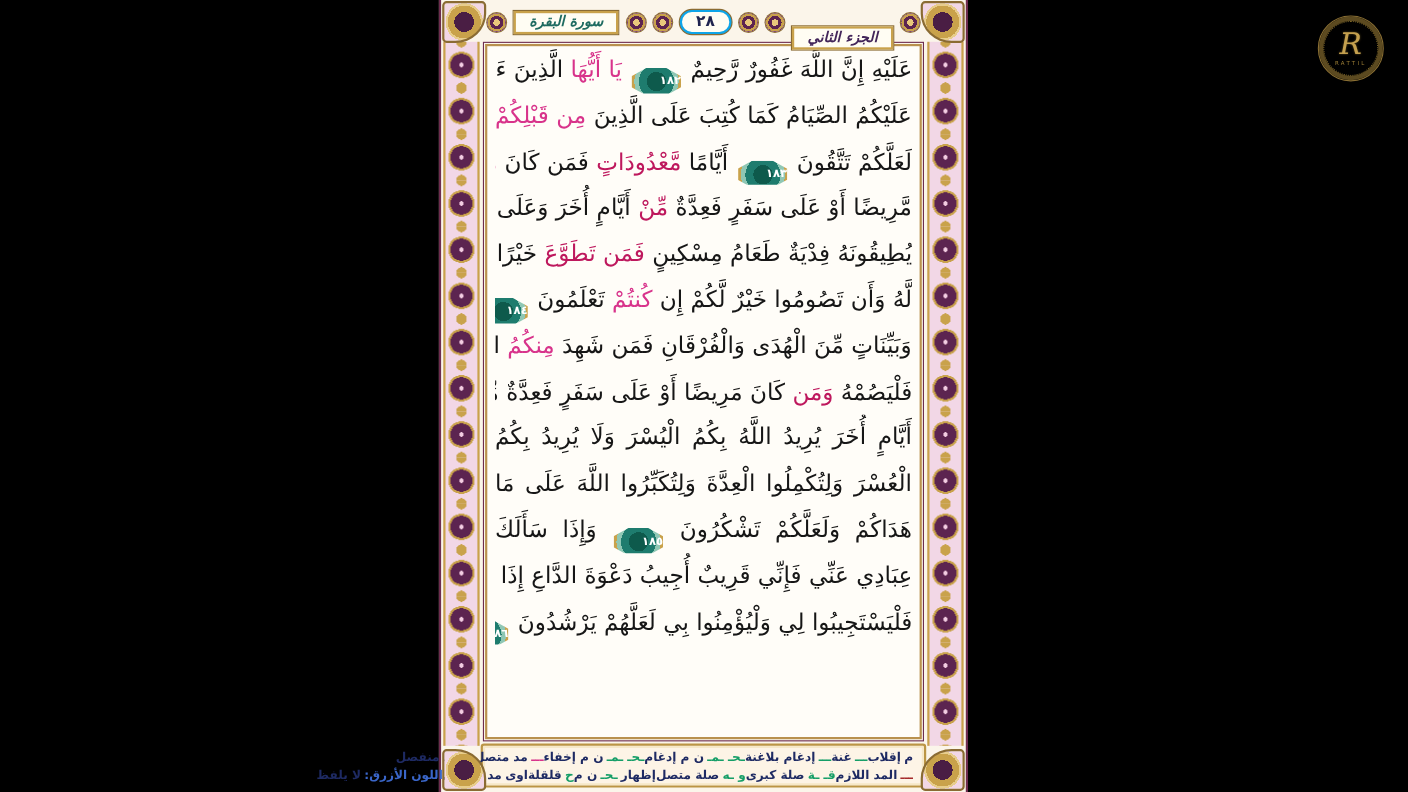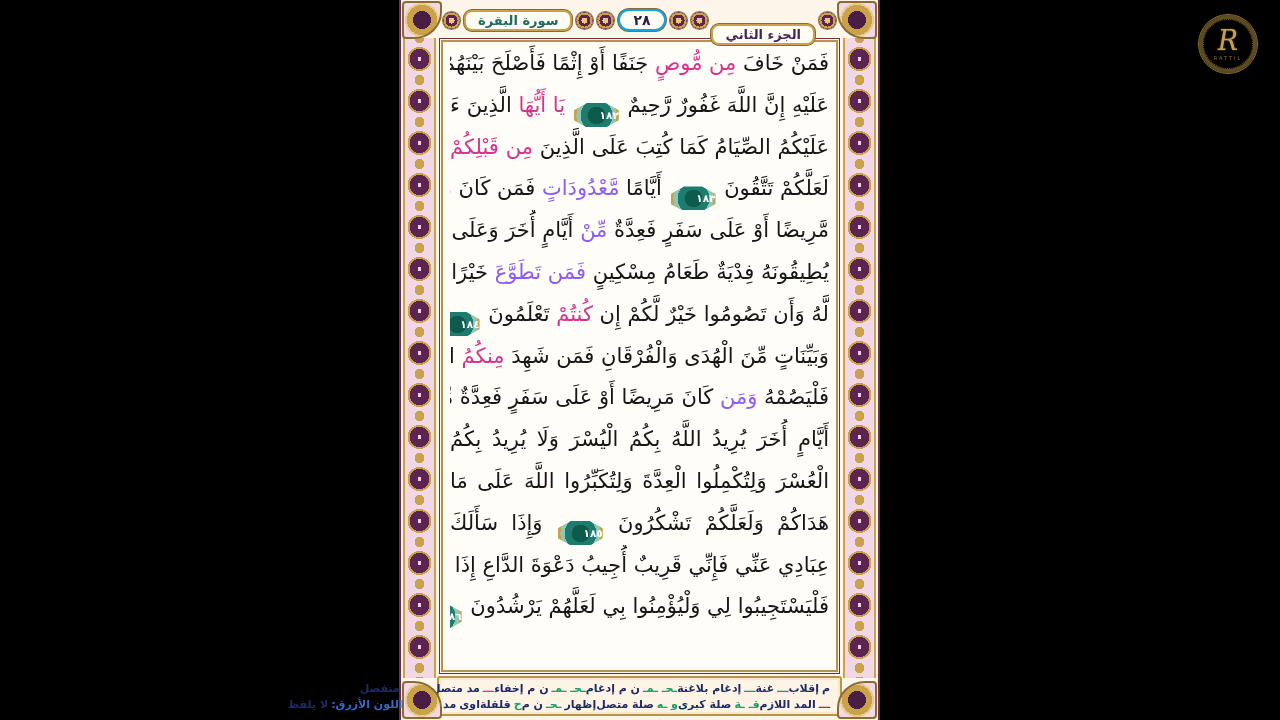--- a/index.html
+++ b/index.html
@@ -34,37 +34,37 @@
   .corner{position:absolute;width:40px;height:38px;background:radial-gradient(circle at 50% 50%,#4a1e44 0 9px,#c9a24b 9px 15px,#e7cd8d 15px 17px,#f2d7e6 17px);
           border:2px solid #8a6b33;box-sizing:border-box;z-index:4;}
   .corner.tl{left:1px;top:1px;border-radius:4px 4px 70% 4px;}
   .corner.tr{right:1px;top:1px;border-radius:4px 4px 4px 70%;}
   .corner.bl{left:1px;bottom:1px;border-radius:4px 70% 4px 4px;}
   .corner.br{right:1px;bottom:1px;border-radius:70% 4px 4px 4px;}
 
   
   .hdr{position:absolute;left:42px;right:42px;top:2px;height:36px;display:flex;direction:rtl;
        align-items:center;justify-content:space-between;z-index:3;}
-  .cartouche{background:#fffdf3;border:2px solid #c9a24b;border-radius:8px;box-shadow:0 0 0 1px #8a6b33;
-       padding:1px 12px;font-size:13px;font-weight:bold;white-space:nowrap;}
+  .cartouche{background:#fffdf3;border:2px solid #c9a24b;border-radius:0;box-shadow:0 0 0 1px #8a6b33;
+       padding:1px 12px;font-size:13px;font-weight:bold;white-space:nowrap;font-style:italic;}
   .cartouche.juz{color:#43265a;margin-top:28px;}
   .cartouche.surah{color:#1e6b60;}
   .lozenge{background:#fffdf3;border:2px solid #0ea5e9;box-shadow:0 0 0 1px #8a6b33;
        border-radius:50px;padding:1px 13px;font-size:14px;font-weight:bold;color:#20254f;}
   .rosette{width:17px;height:17px;border-radius:50%;
        background:radial-gradient(circle,#e9c87b 0 3px,#5c2450 3px 6px,#c9a24b 6px 8px,#7a3a63 8px);
        box-shadow:0 0 0 1px #8a6b33;}
 
   
   .text-area{position:absolute;left:40px;right:40px;top:40px;bottom:48px;background:#fffdf8;
        border:2px solid #b9914e;outline:1px solid #6d2c4e;outline-offset:1px;
        box-sizing:border-box;padding:1px 7px 0 7px;z-index:2;}
   .line{height:41.8px;line-height:41.8px;white-space:nowrap;overflow:hidden;direction:rtl;
        text-align:justify;text-align-last:justify;font-size:21px;color:#161616;font-weight:500;}
-  .c-m{color:#d8338b;} .c-g{color:#8b5cf6;}
+  .c-m{color:#d8338b;} .c-g{color:#be185d;}
   .vbadge{display:inline-block;width:45px;height:25px;vertical-align:-7px;margin:0 2px;
        clip-path:polygon(30% 0,70% 0,100% 30%,100% 70%,70% 100%,30% 100%,0 70%,0 30%);
        background:radial-gradient(circle,#0e5a4c 0 34%,#1e7c6e 34% 62%,#8fc7b4 62% 78%,#c9a24b 78%);}
   .vnum{display:block;width:25px;height:25px;line-height:25px;text-align:center;
        font-size:10.5px;color:#fff;font-weight:bold;direction:rtl;}
 
   
   .legend{position:absolute;left:36px;right:36px;bottom:4px;height:40px;box-sizing:border-box;
        background:#fdf4e6;border:2px solid #bb9545;border-radius:3px;
        box-shadow:0 0 0 2px #f6e8c8 inset;direction:rtl;padding:2px 10px;z-index:3;
@@ -102,21 +102,20 @@
       <span class="rosette"></span>
       <span class="lozenge">٢٨</span>
       <span class="rosette"></span>
       <span class="rosette"></span>
       <span class="cartouche surah">سورة البقرة</span>
       <span class="rosette"></span>
     </div>
 
     <div class="text-area">
       <div>
-          <div class="line"><span>فَمَنْ خَافَ </span><span class="c-m">مِن مُّوصٍ</span><span> جَنَفًا أَوْ إِثْمًا فَأَصْلَحَ بَيْنَهُمْ </span></div>
           <div class="line"><span>عَلَيْهِ إِنَّ اللَّهَ غَفُورٌ رَّحِيمٌ </span><span class="vbadge"><span class="vnum">١٨٢</span></span><span> </span><span class="c-m">يَا أَيُّهَا</span><span> الَّذِينَ ءَامَنُوا كُتِبَ</span></div>
           <div class="line"><span>عَلَيْكُمُ الصِّيَامُ كَمَا كُتِبَ عَلَى الَّذِينَ </span><span class="c-m">مِن قَبْلِكُمْ</span></div>
           <div class="line"><span>لَعَلَّكُمْ تَتَّقُونَ </span><span class="vbadge"><span class="vnum">١٨٣</span></span><span> أَيَّامًا </span><span class="c-g">مَّعْدُودَاتٍ</span><span> فَمَن كَانَ </span><span class="c-m">مِنكُمْ</span></div>
           <div class="line"><span>مَّرِيضًا أَوْ عَلَى سَفَرٍ فَعِدَّةٌ </span><span class="c-g">مِّنْ</span><span> أَيَّامٍ أُخَرَ وَعَلَى الَّذِينَ</span></div>
           <div class="line"><span>يُطِيقُونَهُ فِدْيَةٌ طَعَامُ مِسْكِينٍ </span><span class="c-g">فَمَن تَطَوَّعَ</span><span> خَيْرًا فَهُوَ خَيْرٌ</span></div>
           <div class="line"><span>لَّهُ وَأَن تَصُومُوا خَيْرٌ لَّكُمْ إِن </span><span class="c-m">كُنتُمْ</span><span> تَعْلَمُونَ </span><span class="vbadge"><span class="vnum">١٨٤</span></span><span> شَهْرُ</span></div>
           <div class="line"><span>وَبَيِّنَاتٍ مِّنَ الْهُدَى وَالْفُرْقَانِ فَمَن شَهِدَ </span><span class="c-m">مِنكُمُ</span><span> الشَّهْرَ</span></div>
           <div class="line"><span>فَلْيَصُمْهُ </span><span class="c-g">وَمَن</span><span> كَانَ مَرِيضًا أَوْ عَلَى سَفَرٍ فَعِدَّةٌ مِّنْ</span></div>
           <div class="line"><span>أَيَّامٍ أُخَرَ يُرِيدُ اللَّهُ بِكُمُ الْيُسْرَ وَلَا يُرِيدُ بِكُمُ</span></div>
           <div class="line"><span>الْعُسْرَ وَلِتُكْمِلُوا الْعِدَّةَ وَلِتُكَبِّرُوا اللَّهَ عَلَى مَا</span></div>

